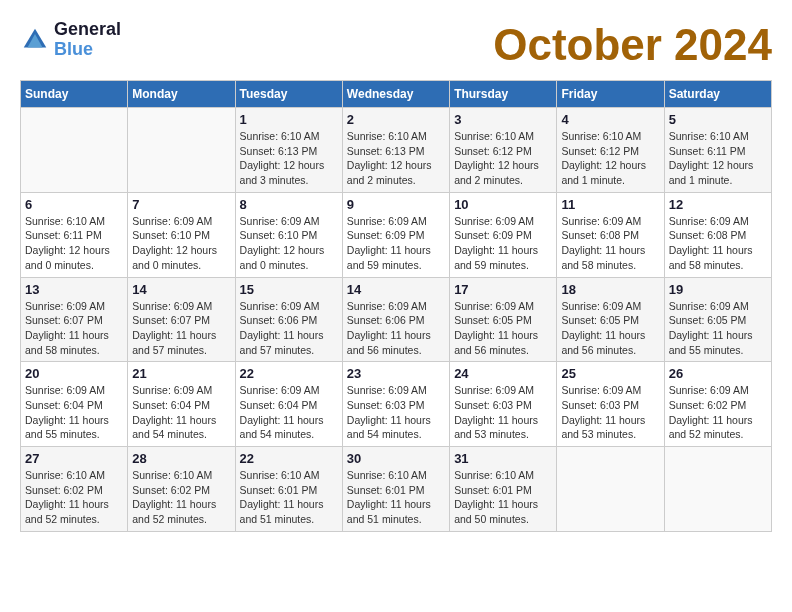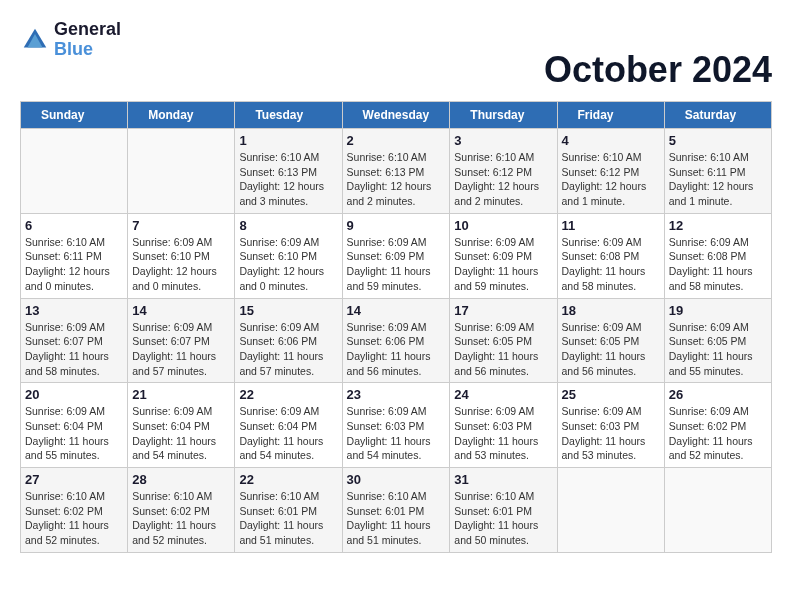--- a/index.html
+++ b/index.html
@@ -31,38 +31,37 @@
       color: #4a90d9;
     }
     .logo-icon {
       width: 30px;
       height: 30px;
     }
     .title-area {
       text-align: right;
     }
     .month-title {
-      font-size: 36px;
+      font-size: 44px;
       font-weight: bold;
-      color: #0f172a;
-      margin-top: 29px;
+      color: #a16207;
     }
     .location {
       font-size: 14px;
       color: #555;
     }
     .calendar {
       width: 100%;
       border-collapse: collapse;
       font-size: 11px;
     }
     .calendar th {
       background-color: #2e6db4;
       color: white;
-      padding: 6px 20px;
+      padding: 6px 4px;
       text-align: left;
       font-size: 12px;
       font-weight: bold;
       border: 1px solid #ccc;
     }
     .calendar td {
       border: 1px solid #ccc;
       vertical-align: top;
       padding: 4px;
       width: 107px;

